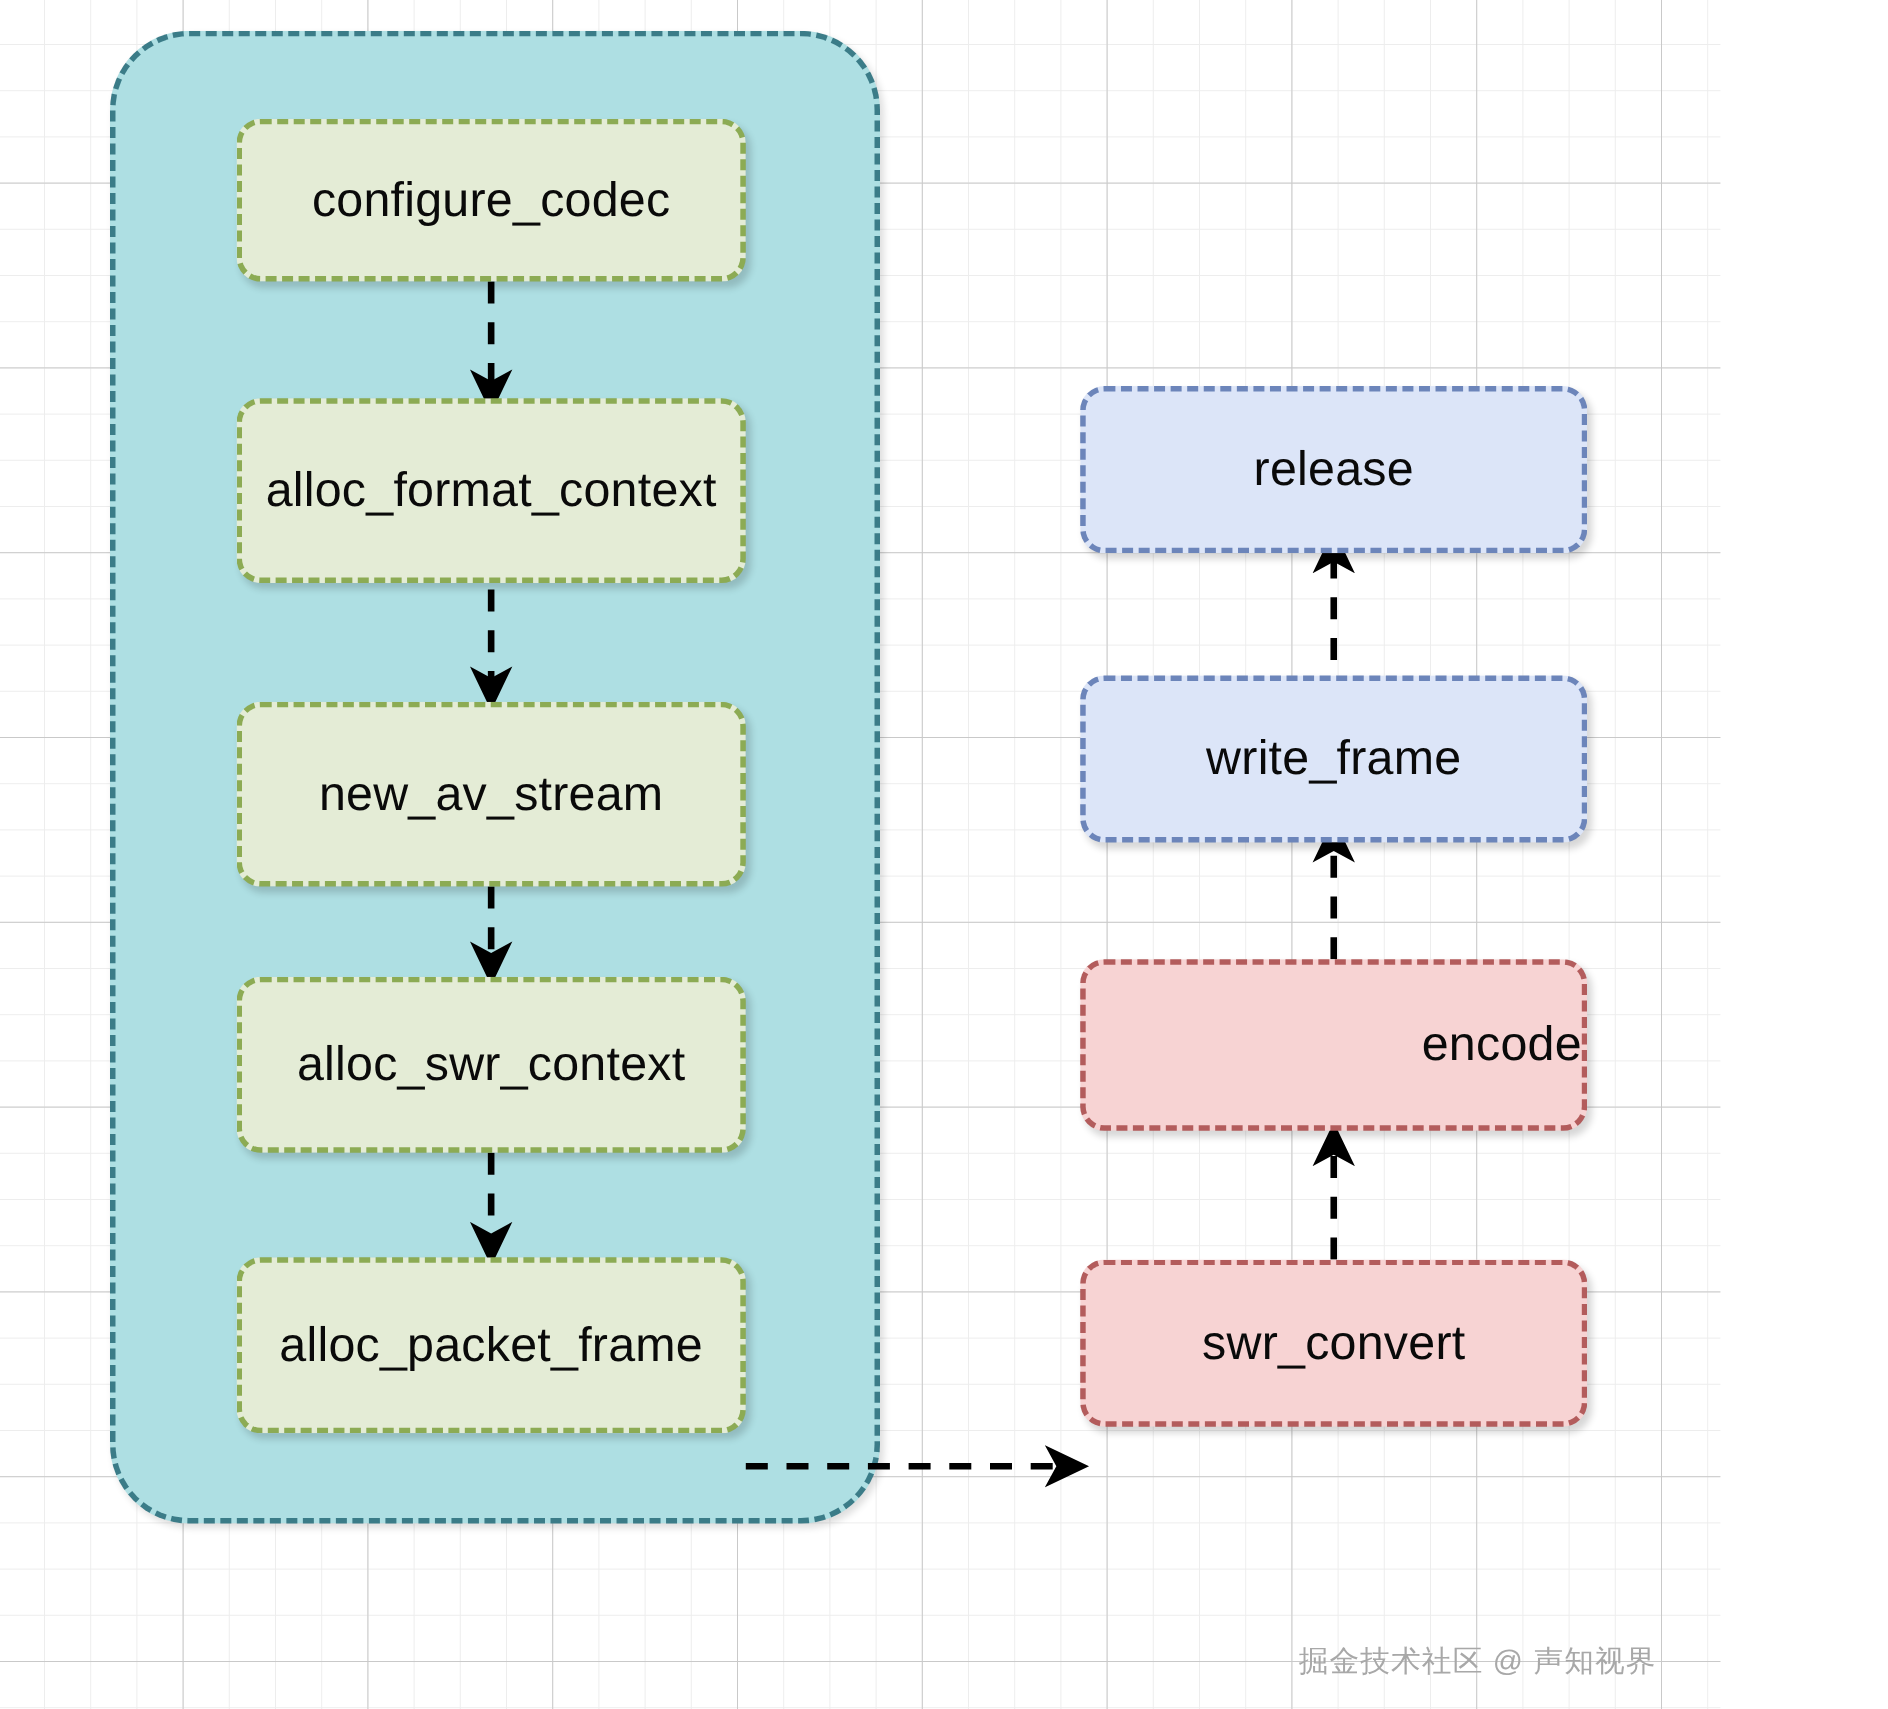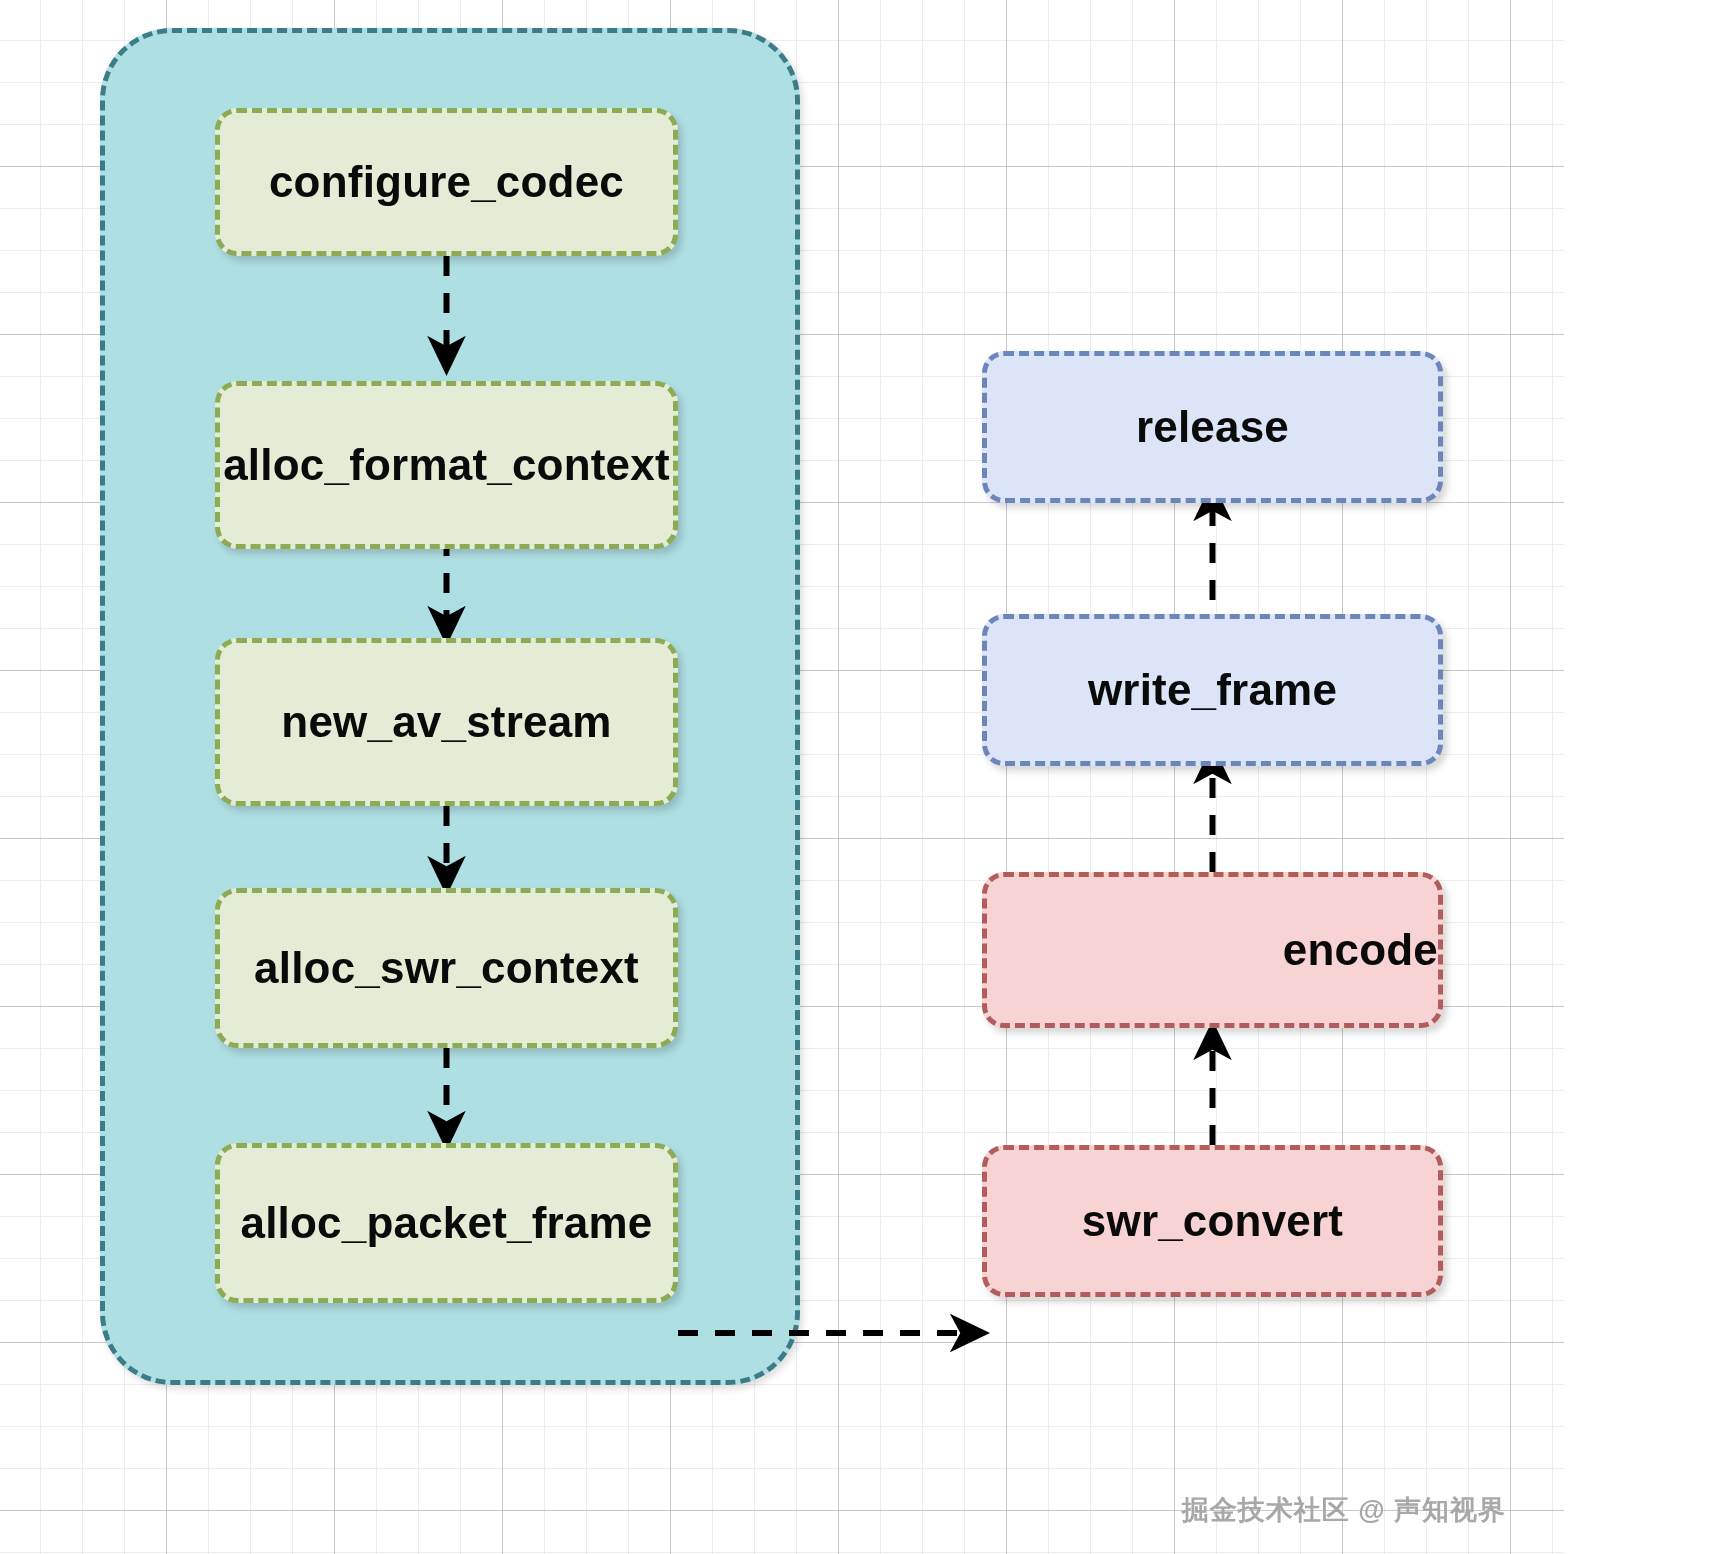--- a/index.html
+++ b/index.html
@@ -85,21 +85,21 @@
     bottom: 26px;
     font-size: 27px;
     color: #a8a8a8;
     letter-spacing: 1px;
     white-space: nowrap;
   }
 </style>
 </head>
 <body>
 
-<div id="canvas" style="width: 1564px; height: 1554px; font-weight: bold;">
+<div id="canvas" style="width: 1564px; height: 1554px;">
 
   <div class="group-box" id="group-box" style="left: 100px; top: 28px; width: 700px; height: 1357px; background: rgb(174, 223, 227); border-color: rgb(59, 124, 136);"></div>
 
   <svg class="arrow-layer" id="arrow-layer" viewBox="0 0 1716 1554" width="1716" height="1554">
     <defs>
       <marker id="ah" viewBox="0 0 12 12" refX="9.2" refY="6" markerWidth="7" markerHeight="7" orient="auto-start-reverse">
         <path d="M 0 0.5 L 11.5 6 L 0 11.5 L 3 6 z" fill="#000000"></path>
       </marker>
     </defs>
     <g id="edge-group" stroke="#000000" stroke-width="6" stroke-dasharray="20 17" fill="none">
@@ -111,21 +111,21 @@
         <line x1="1212.5" y1="1145" x2="1212.5" y2="1028" marker-end="url(#ah)"></line>
         <line x1="1212.5" y1="872" x2="1212.5" y2="752" marker-end="url(#ah)"></line>
         <line x1="1212.5" y1="600" x2="1212.5" y2="489" marker-end="url(#ah)"></line>
       </g>
   </svg>
 
   <div id="node-layer">
       <div class="node green" style="left: 215px; top: 108px; width: 463px; height: 148px;">
         <span>configure_codec</span>
       </div>
-      <div class="node green" style="left: 215px; top: 381px; width: 463px; height: 168px;">
+      <div class="node green" style="left: 215px; top: 362px; width: 463px; height: 168px;">
         <span>alloc_format_context</span>
       </div>
       <div class="node green" style="left: 215px; top: 638px; width: 463px; height: 168px;">
         <span>new_av_stream</span>
       </div>
       <div class="node green" style="left: 215px; top: 888px; width: 463px; height: 160px;">
         <span>alloc_swr_context</span>
       </div>
       <div class="node green" style="left: 215px; top: 1143px; width: 463px; height: 160px;">
         <span>alloc_packet_frame</span>

